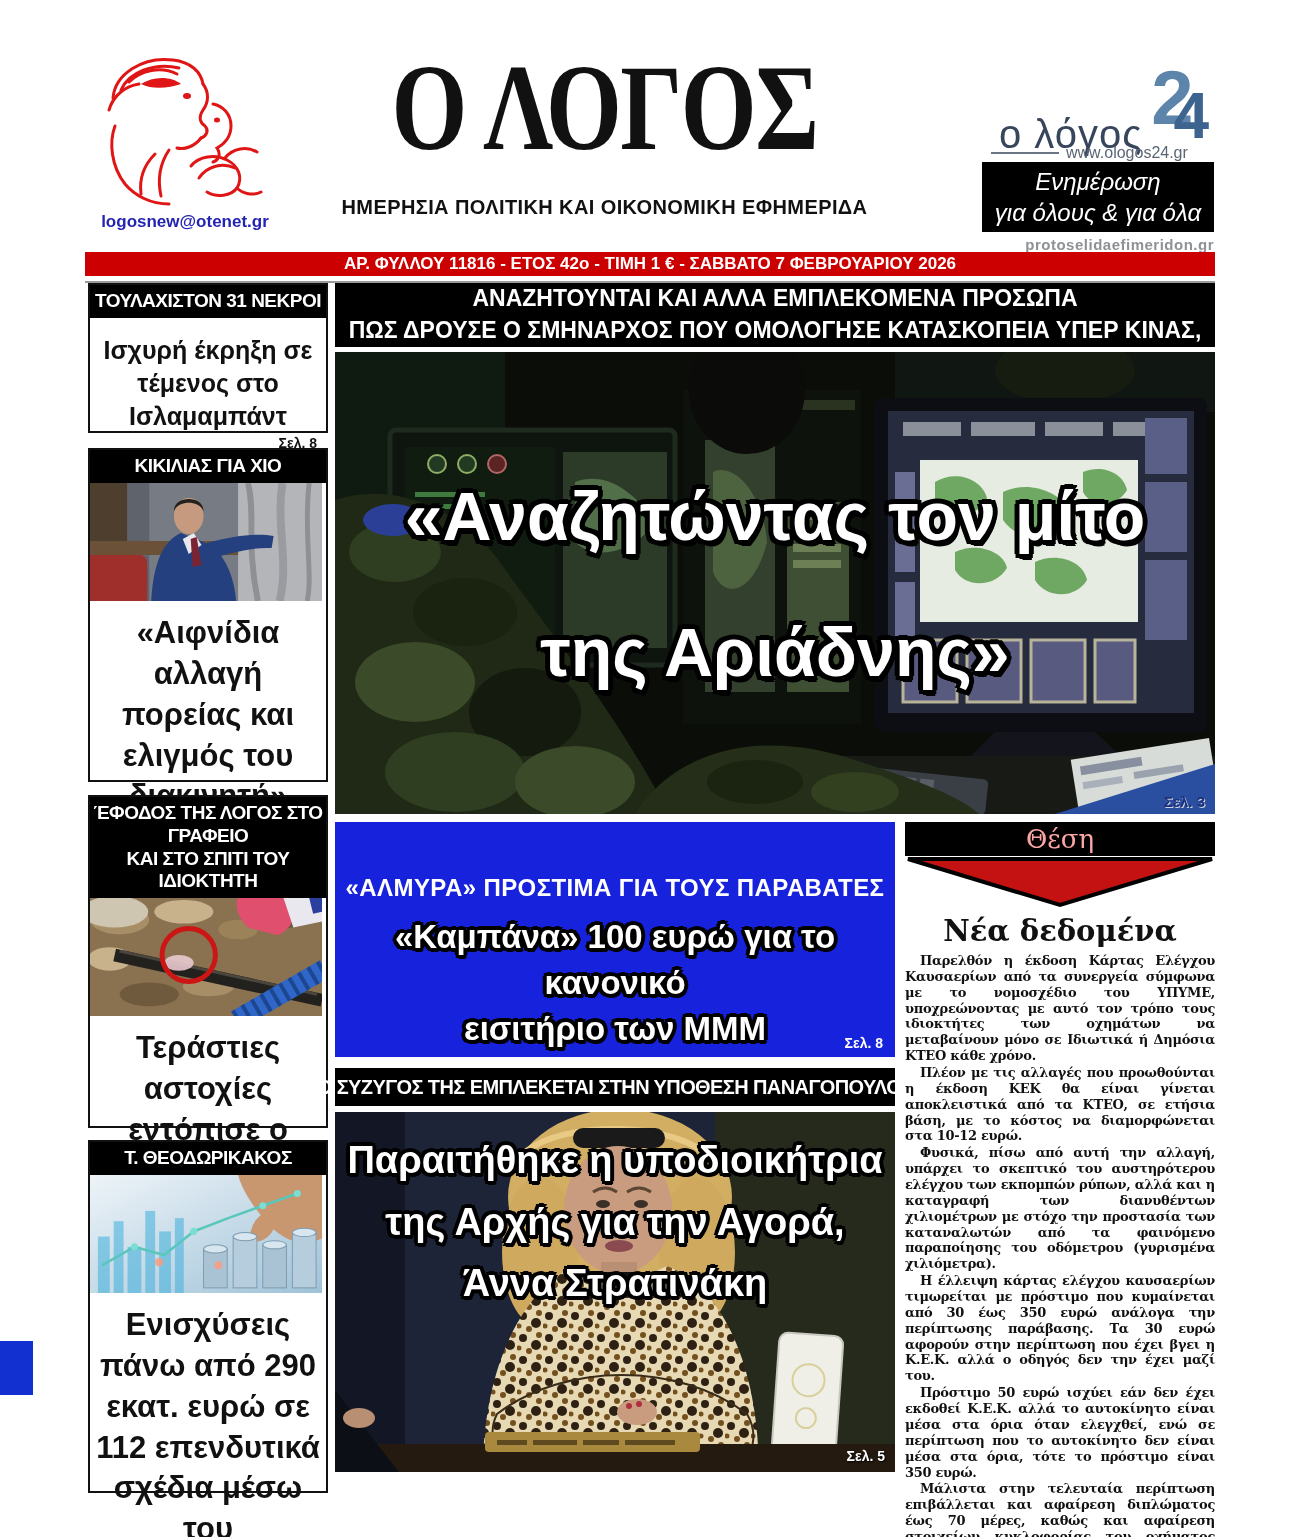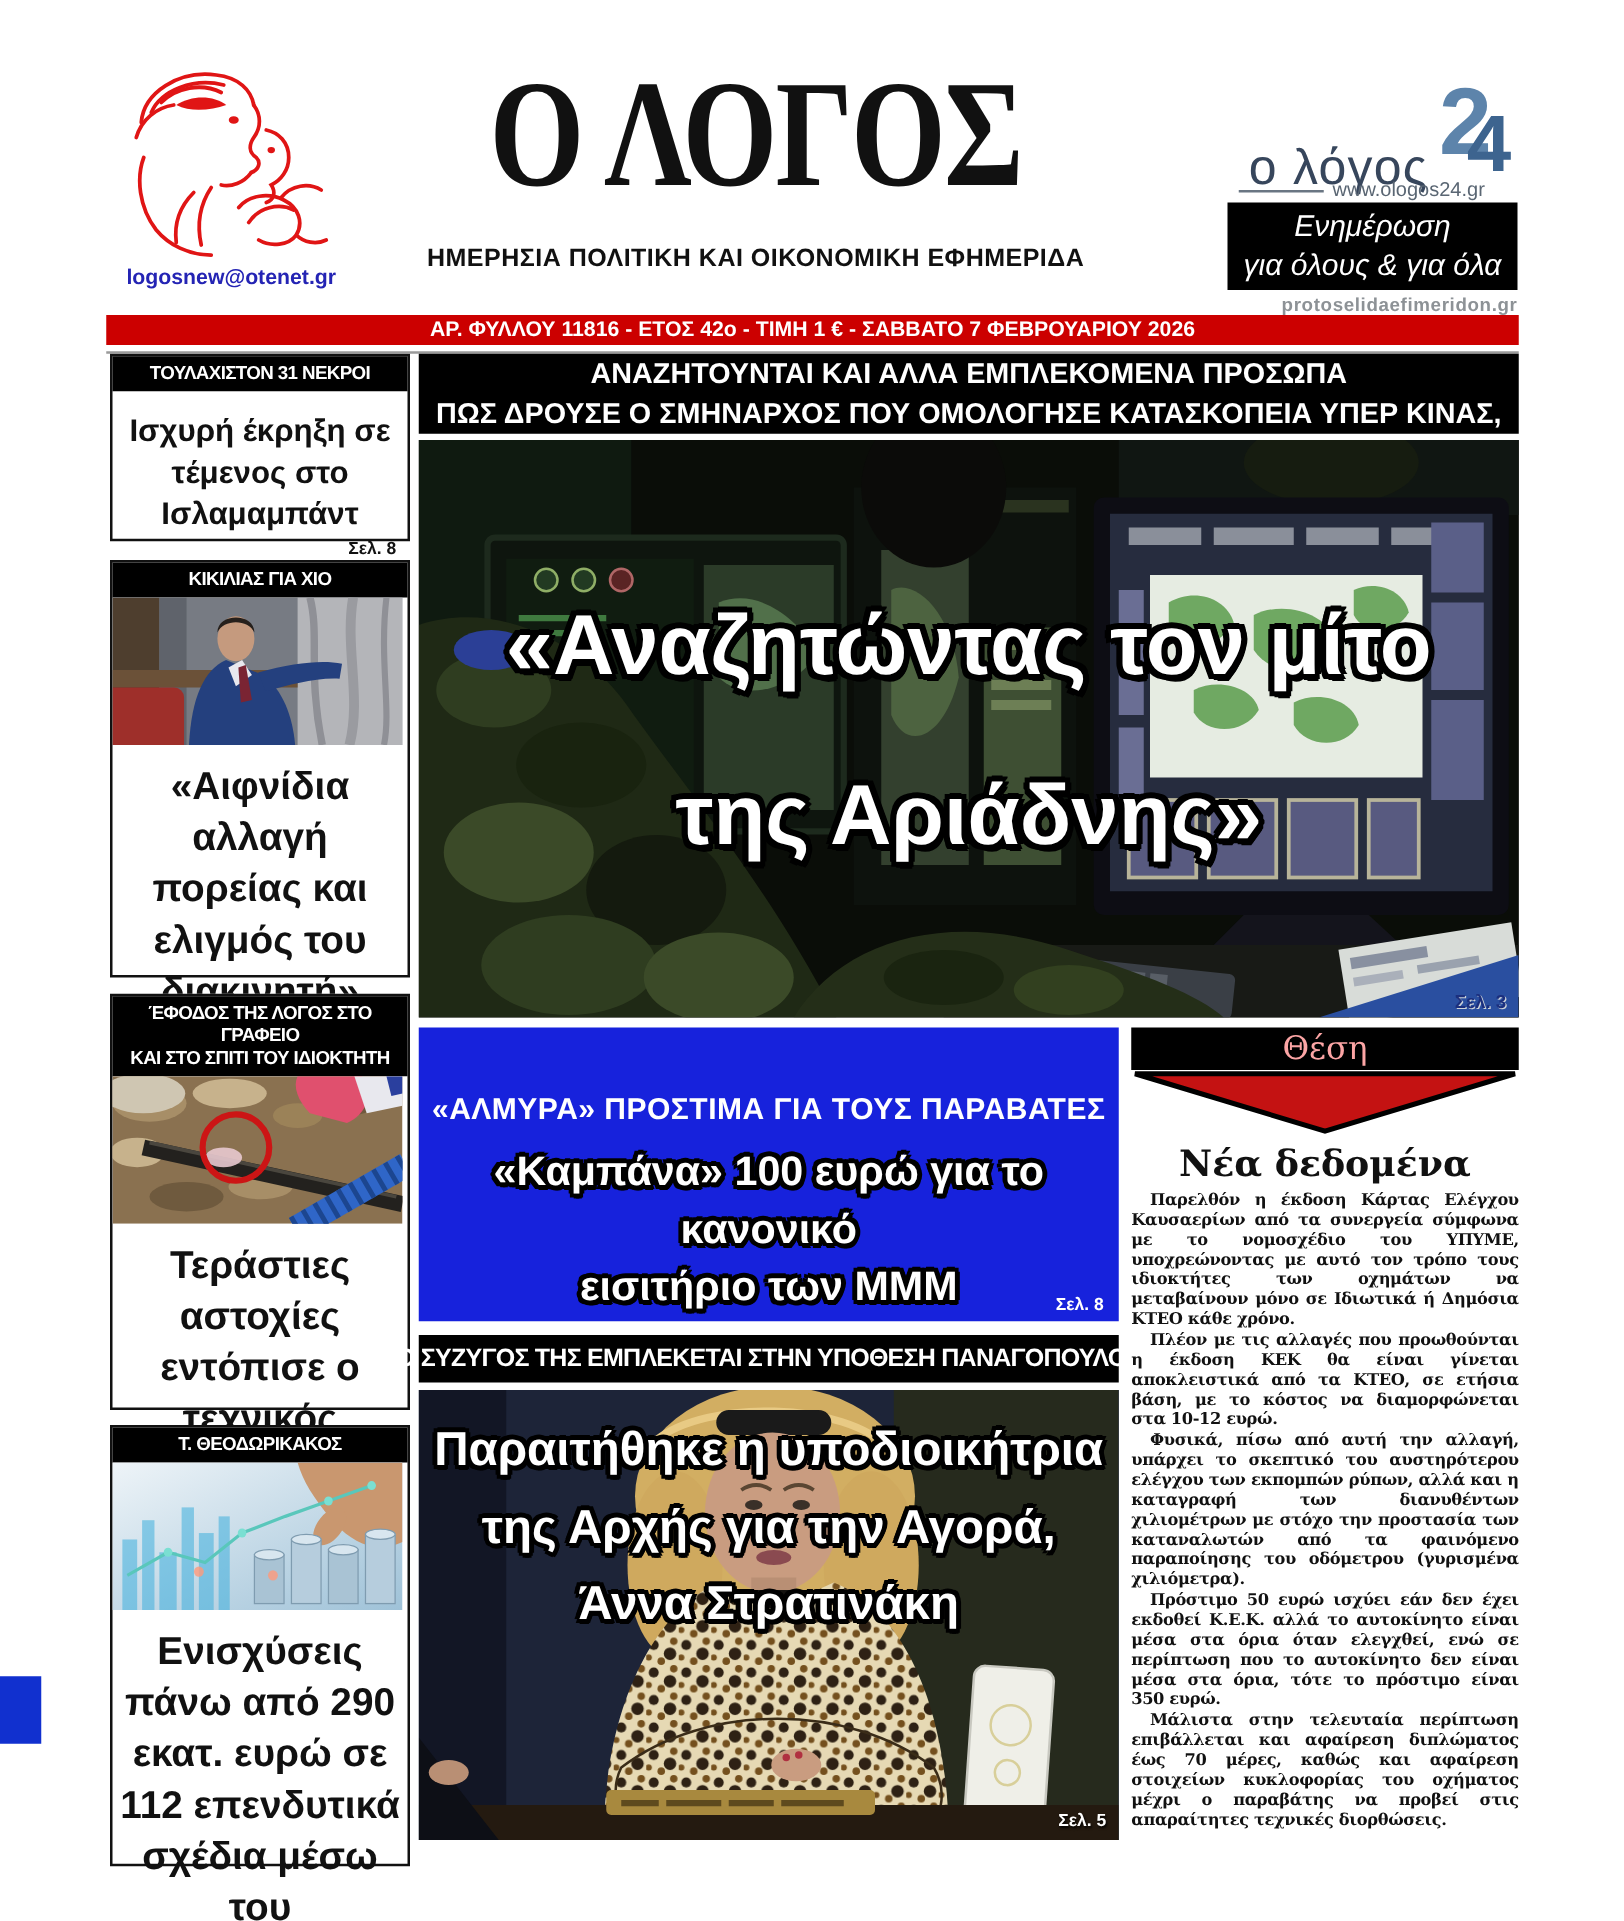--- a/index.html
+++ b/index.html
@@ -30,21 +30,21 @@
     font-weight:bold;color:#8d9296;letter-spacing:.5px;}
 
   .issue-bar{left:85px;top:252px;width:1130px;height:24px;background:#cc0000;color:#fff;
     font-weight:bold;font-size:17px;display:flex;align-items:center;justify-content:center;}
   .hline{left:85px;top:281px;width:1130px;border-top:2px solid #9a9a9a;}
 
   
   .story-box{position:absolute;left:88px;width:236px;border:2px solid #111;
     background:#fff;display:flex;flex-direction:column;}
   .story-kicker{background:#000;color:#fff;font-weight:bold;text-align:center;
-    font-size:15px;line-height:1.2;padding:5px 2px;letter-spacing:-.5px;}
+    font-size:19px;line-height:1.2;padding:5px 2px;letter-spacing:-.5px;}
   .story-photo{width:100%;display:block;}
   .story-headline{font-weight:bold;text-align:center;font-size:31px;line-height:1.32;
     padding:8px 4px 0;}
   .hl-xl{font-size:25px;padding-top:16px;}
   .story-page{margin-top:auto;text-align:right;font-weight:bold;font-size:14px;
     padding:2px 9px 5px;}
 
   .blue-square{left:0;top:1341px;width:33px;height:54px;background:#1130cf;}
 
   
@@ -456,20 +456,21 @@
     <div style="line-height:0;">
       <svg width="310" height="52" viewBox="0 0 310 52">
         <polygon points="3,3 307,3 155,49" fill="#c41212" stroke="#000" stroke-width="4"></polygon>
       </svg>
     </div>
     <div class="op-title">Νέα δεδομένα</div>
     <div class="op-body">
       <p>Παρελθόν η έκδοση Κάρτας Ελέγχου Καυσαερίων από τα συνεργεία σύμφωνα με το νομοσχέδιο του ΥΠΥΜΕ, υποχρεώνοντας με αυτό τον τρόπο τους ιδιοκτήτες των οχημάτων να μεταβαίνουν μόνο σε Ιδιωτικά ή Δημόσια ΚΤΕΟ κάθε χρόνο.</p>
       <p>Πλέον με τις αλλαγές που προωθούνται η έκδοση ΚΕΚ θα είναι γίνεται αποκλειστικά από τα ΚΤΕΟ, σε ετήσια βάση, με το κόστος να διαμορφώνεται στα 10-12 ευρώ.</p>
       <p>Φυσικά, πίσω από αυτή την αλλαγή, υπάρχει το σκεπτικό του αυστηρότερου ελέγχου των εκπομπών ρύπων, αλλά και η καταγραφή των διανυθέντων χιλιομέτρων με στόχο την προστασία των καταναλωτών από τα φαινόμενο παραποίησης του οδόμετρου (γυρισμένα χιλιόμετρα).</p>
+      <p>Η έλλειψη κάρτας ελέγχου καυσαερίων τιμωρείται με πρόστιμο που κυμαίνεται από 30 έως 350 ευρώ ανάλογα την περίπτωσης παράβασης. Τα 30 ευρώ αφορούν στην περίπτωση που έχει βγει η Κ.Ε.Κ. αλλά ο οδηγός δεν την έχει μαζί του.</p>
       <p>Πρόστιμο 50 ευρώ ισχύει εάν δεν έχει εκδοθεί Κ.Ε.Κ. αλλά το αυτοκίνητο είναι μέσα στα όρια όταν ελεγχθεί, ενώ σε περίπτωση που το αυτοκίνητο δεν είναι μέσα στα όρια, τότε το πρόστιμο είναι 350 ευρώ.</p>
       <p>Μάλιστα στην τελευταία περίπτωση επιβάλλεται και αφαίρεση διπλώματος έως 70 μέρες, καθώς και αφαίρεση στοιχείων κυκλοφορίας του οχήματος μέχρι ο παραβάτης να προβεί στις απαραίτητες τεχνικές διορθώσεις.</p>
 
     </div>
 
   </div>
 
 </div>
 
 </body></html>

